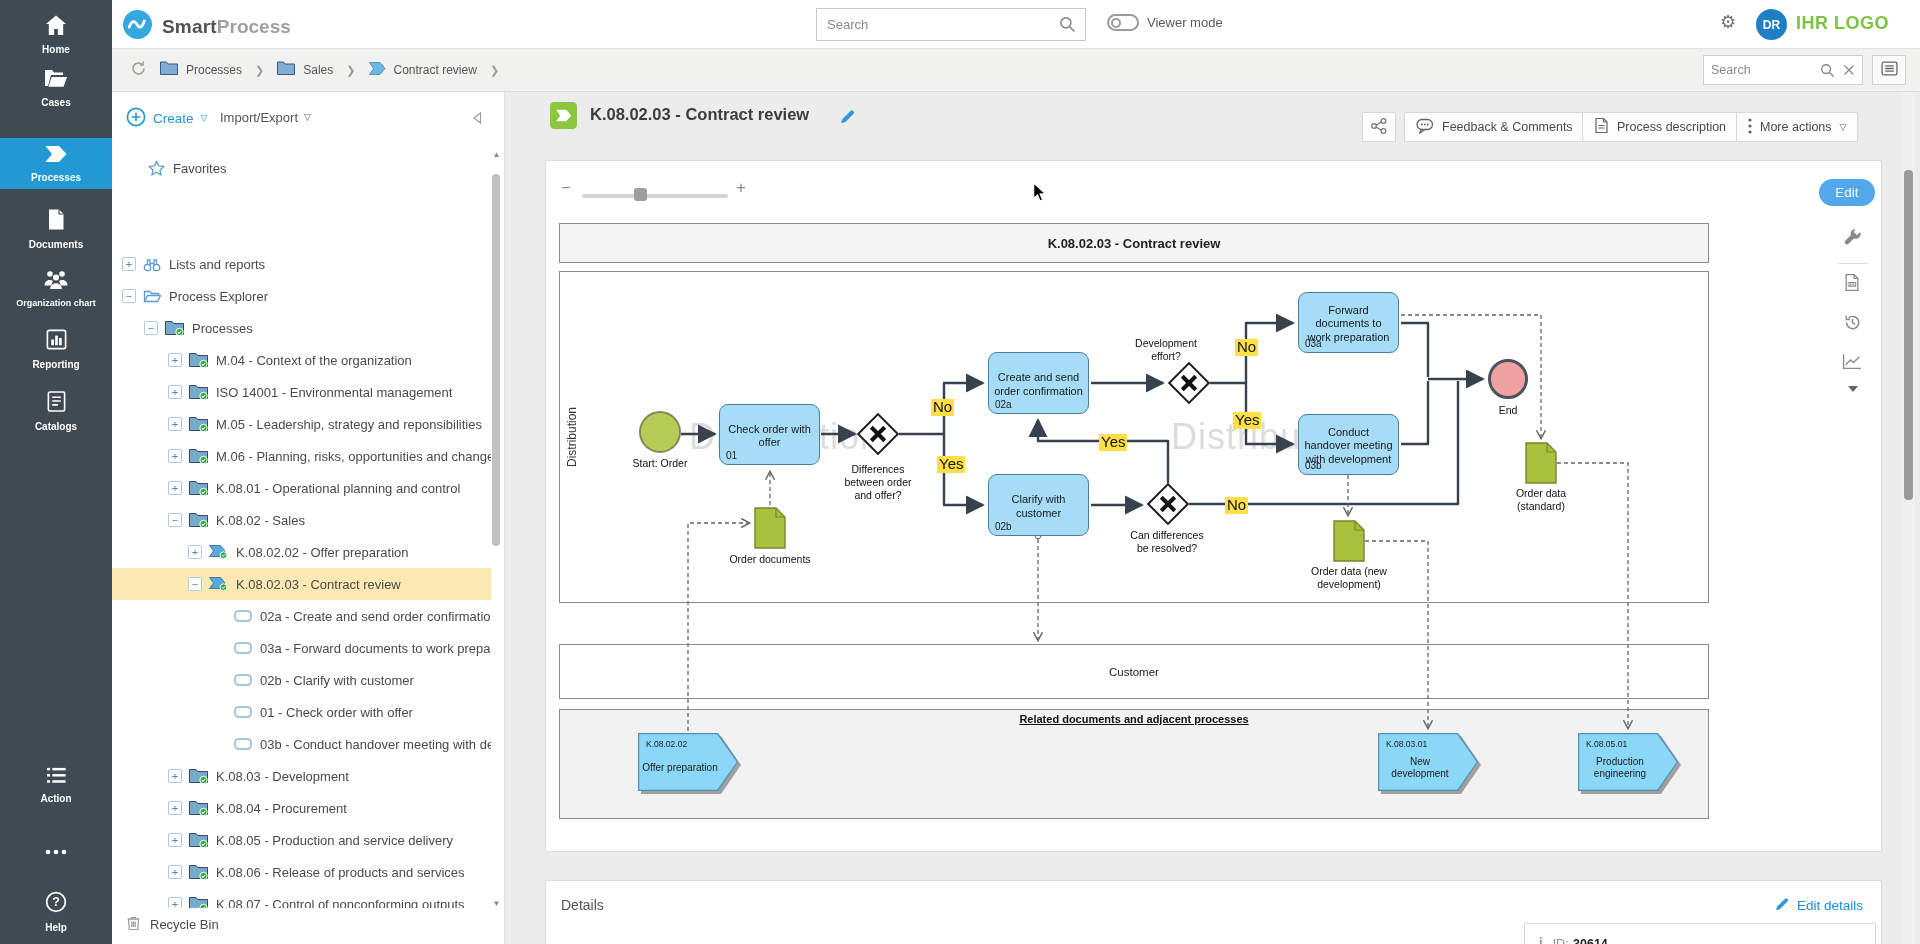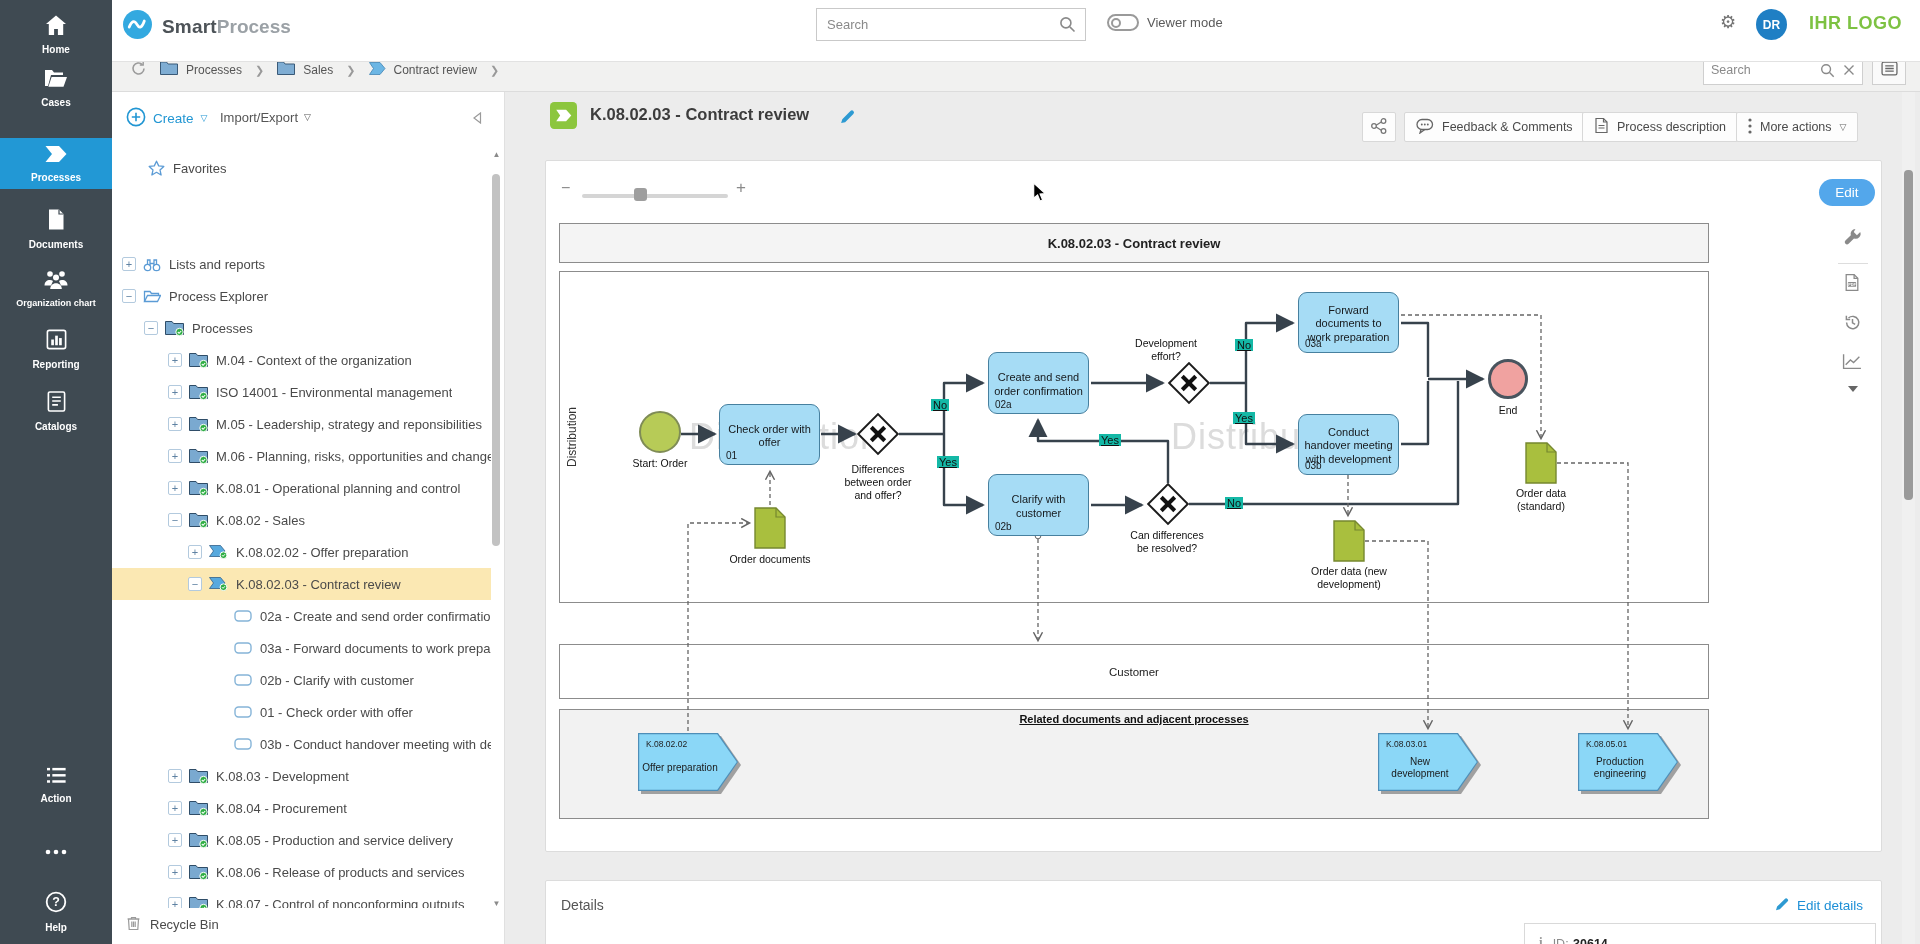--- a/index.html
+++ b/index.html
@@ -8,35 +8,35 @@
   .screen { position:relative; width:1920px; height:944px; overflow:hidden; background:#ececec; }
 
   
   .sidebar { position:absolute; left:0; top:0; width:112px; height:944px; background:#3f4a52; z-index:20; }
   .side-item { position:absolute; left:0; width:112px; display:flex; flex-direction:column; align-items:center; gap:4px; padding:6px 0; cursor:pointer; }
   .side-item .slabel { font-size:10px; font-weight:bold; color:#fff; white-space:nowrap; }
   .side-item.sm .slabel { font-size:9px; }
   .side-item.active { background:#2298d5; }
 
   
-  .topbar { position:absolute; left:112px; top:0; width:1808px; height:62px; background:#fff; border-bottom:1px solid #e2e2e2; z-index:15; }
+  .topbar { position:absolute; left:112px; top:0; width:1808px; height:49px; background:#fff; border-bottom:1px solid #e2e2e2; z-index:15; }
   .brand { position:absolute; left:10px; top:9px; display:flex; align-items:center; gap:9px; }
   .brand-primary { font-size:19px; font-weight:bold; color:#4d5358; letter-spacing:.2px; }
   .brand-secondary { font-size:19px; font-weight:bold; color:#9ba1a6; }
   .top-search { position:absolute; left:704px; top:8px; width:270px; height:33px; border:1px solid #c9c9c9; background:#fff; display:flex; align-items:center; }
   .top-search input { flex:1; border:none; outline:none; font-size:13px; color:#444; padding:0 10px; font-family:inherit; }
   .top-search input::placeholder { color:#8a8a8a; }
   .top-search .mag { margin-right:9px; display:flex; }
   .viewer-toggle { position:absolute; left:995px; top:14px; display:flex; align-items:center; gap:8px; cursor:pointer; }
   .toggle-pill { width:32px; height:17px; border:2px solid #9a9a9a; border-radius:9px; position:relative; }
   .toggle-knob { position:absolute; left:2px; top:1.5px; width:10px; height:10px; border:2px solid #9a9a9a; border-radius:50%; background:#fff; }
   .viewer-label { font-size:13px; color:#5a5a5a; }
   .gear { position:absolute; left:1608px; top:13px; font-size:18px; color:#757575; cursor:pointer; line-height:1; }
   .avatar { position:absolute; left:1644px; top:9px; width:31px; height:31px; border-radius:50%; background:#1f7fc4; color:#fff; font-size:12px; font-weight:bold; display:flex; align-items:center; justify-content:center; }
-  .ihr-logo { position:absolute; left:1684px; top:13px; font-size:18px; font-weight:bold; color:#7dc242; letter-spacing:.5px; white-space:nowrap;margin-left:13px; }
+  .ihr-logo { position:absolute; left:1684px; top:13px; font-size:18px; font-weight:bold; color:#7dc242; letter-spacing:.5px; white-space:nowrap; }
 
   
   .crumbbar { position:absolute; left:112px; top:49px; width:1808px; height:43px; background:#f1f1f0; border-bottom:1px solid #dcdcdc; z-index:14; }
   .crumb-left { position:absolute; left:18px; top:0; height:42px; display:flex; align-items:center; gap:13px; }
   .crumb-item { display:flex; align-items:center; gap:8px; cursor:pointer; }
   .crumb-label { font-size:12px; color:#555; }
   .crumb-sep { font-size:11px; color:#999; }
   .crumb-right { position:absolute; right:14px; top:6px; display:flex; align-items:center; gap:9px; }
   .crumb-search { width:160px; height:30px; background:#fff; border:1px solid #cfcfcf; display:flex; align-items:center; padding:0 7px; }
   .crumb-search input { flex:1; width:80px; border:none; outline:none; font-size:12.5px; color:#444; font-family:inherit; }
@@ -94,21 +94,21 @@
   .task { position:absolute; width:101px; height:61px; background:#a6dcf5; border:1.5px solid #47809f; border-radius:9px; display:flex; align-items:center; justify-content:center; text-align:center; color:#16191c; padding:3px 5px 0; z-index:3; line-height:1.2; }
   .task .tcode { position:absolute; left:6px; bottom:2px; font-size:10px; }
   .gw { position:absolute; width:30px; height:30px; background:#fff; border:2px solid #1c1c1c; transform:rotate(45deg); z-index:3; }
   .gw i { position:absolute; left:50%; top:50%; background:#111; }
   .gw i.v { width:4px; height:19px; transform:translate(-50%,-50%); }
   .gw i.h { width:19px; height:4px; transform:translate(-50%,-50%); }
   .evt-start { position:absolute; left:80px; top:188px; width:42px; height:42px; border-radius:50%; background:#b7cb57; border:2px solid #7f8c56; z-index:3; }
   .evt-end { position:absolute; left:929px; top:136px; width:40px; height:40px; border-radius:50%; background:#f0a2a0; border:3px solid #49545e; z-index:3; }
   .doc { position:absolute; z-index:3; }
   .dlabel { position:absolute; text-align:center; font-size:10.5px; color:#111; line-height:1.25; z-index:3; }
-  .elabel { position:absolute; font-size:11px; color:#111; background:#14b8a6; padding:0 2px; z-index:4; line-height:1.1;text-decoration:underline; }
+  .elabel { position:absolute; font-size:15px; color:#111; background:#fde047; padding:0 2px; z-index:4; line-height:1.1; }
   .rel { position:absolute; top:510px; width:100px; height:58px; z-index:3;padding-left:10px; }
   .rel .rsh { position:absolute; left:3px; top:3px; width:100px; height:58px; background:#a0a0a0; clip-path:polygon(0 0,80% 0,100% 50%,80% 100%,0 100%); }
   .rel .rbd { position:absolute; left:0; top:0; width:100px; height:58px; background:#4e8eb8; clip-path:polygon(0 0,80% 0,100% 50%,80% 100%,0 100%); }
   .rel .rbg { position:absolute; left:1.2px; top:1.2px; width:97.6px; height:55.6px; background:#8bd7f7; clip-path:polygon(0 0,80% 0,100% 50%,80% 100%,0 100%); }
   .rel .rcode { position:absolute; left:8px; top:6px; font-size:8.5px; color:#222; z-index:2; }
   .rel .rname { position:absolute; left:2px; right:18px; top:12px; bottom:0; display:flex; align-items:center; justify-content:center; text-align:center; font-size:10px; color:#1a1a1a; line-height:1.25; z-index:2; }
 
   
   .details-card { position:absolute; left:40px; top:788px; width:1337px; height:150px; background:#fff; border:1px solid #dcdcdc; border-radius:2px; }
   .details-title { position:absolute; left:15px; top:16px; font-size:14px; color:#555; }

